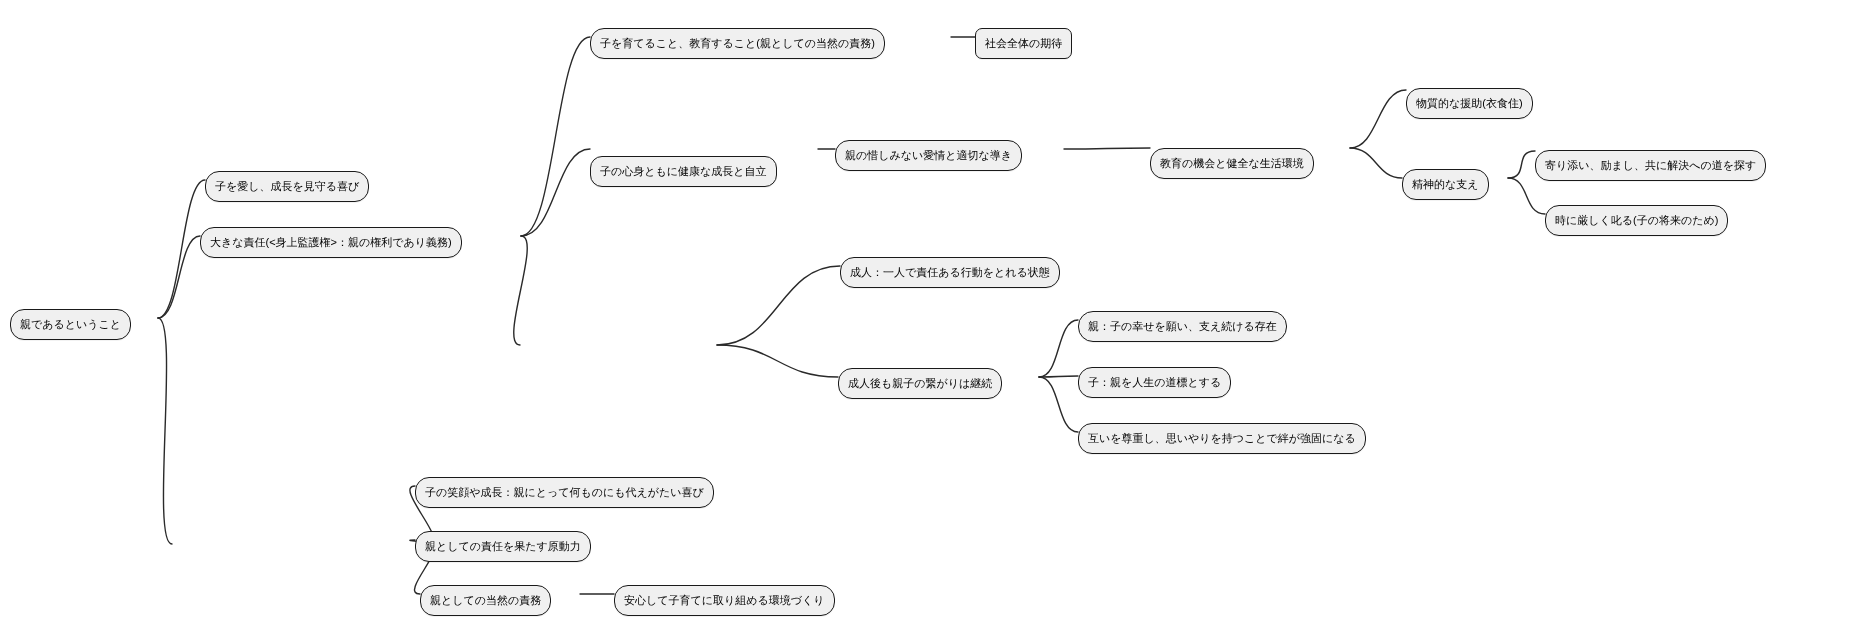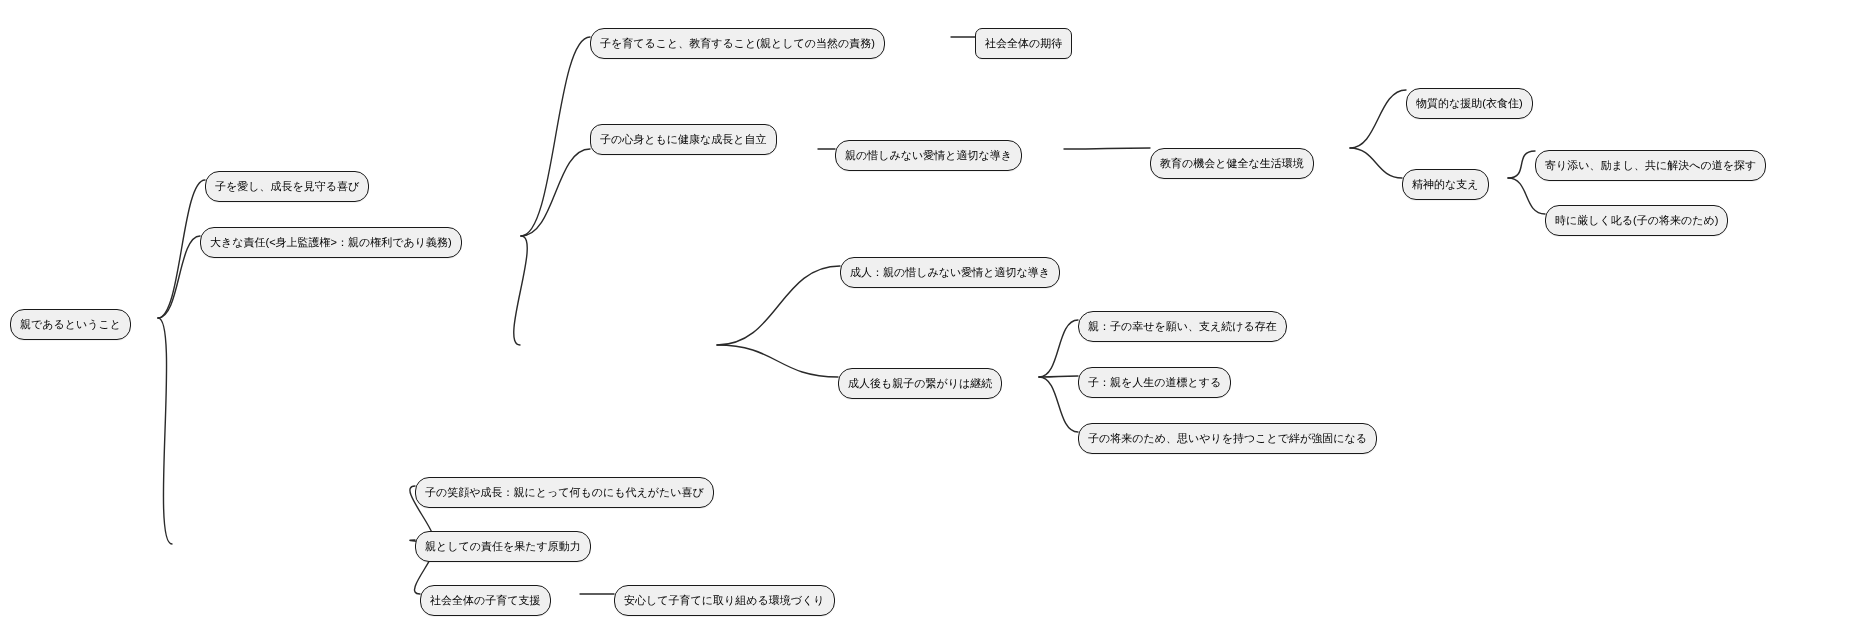--- a/index.html
+++ b/index.html
@@ -81,21 +81,21 @@
     </div>
     <div class="node" style="left: 200px; top: 219px;">
       <span class="node-label">大きな責任(&lt;身上監護権&gt;：親の権利であり義務)</span>
     </div>
     <div class="node" style="left: 590px; top: 20px;">
       <span class="node-label">子を育てること、教育すること(親としての当然の責務)</span>
     </div>
     <div class="node" style="left: 975px; top: 20px; border-radius: 7px;">
       <span class="node-label">社会全体の期待</span>
     </div>
-    <div class="node" style="left: 590px; top: 116px; border-radius: 12px;">
+    <div class="node" style="left: 590px; top: 148px; border-radius: 12px;">
       <span class="node-label">子の心身ともに健康な成長と自立</span>
     </div>
     <div class="node" style="left: 835px; top: 132px;">
       <span class="node-label">親の惜しみない愛情と適切な導き</span>
     </div>
     <div class="node" style="left: 1150px; top: 140px;">
       <span class="node-label">教育の機会と健全な生活環境</span>
     </div>
     <div class="node" style="left: 1406px; top: 80px;">
       <span class="node-label">物質的な援助(衣食住)</span>
@@ -103,39 +103,39 @@
     <div class="node" style="left: 1402px; top: 161px;">
       <span class="node-label">精神的な支え</span>
     </div>
     <div class="node" style="left: 1535px; top: 142px;">
       <span class="node-label">寄り添い、励まし、共に解決への道を探す</span>
     </div>
     <div class="node" style="left: 1545px; top: 197px;">
       <span class="node-label">時に厳しく叱る(子の将来のため)</span>
     </div>
     <div class="node" style="left: 840px; top: 249px;">
-      <span class="node-label">成人：親の惜しみない愛情と適切な導き</span>
+      <span class="node-label">成人：一人で責任ある行動をとれる状態</span>
     </div>
     <div class="node" style="left: 838px; top: 360px;">
       <span class="node-label">成人後も親子の繋がりは継続</span>
     </div>
     <div class="node" style="left: 1078px; top: 303px; border-radius: 15px;">
       <span class="node-label">親：子の幸せを願い、支え続ける存在</span>
     </div>
     <div class="node" style="left: 1078px; top: 359px;">
       <span class="node-label">子：親を人生の道標とする</span>
     </div>
     <div class="node" style="left: 1078px; top: 415px;">
-      <span class="node-label">子の将来のため、思いやりを持つことで絆が強固になる</span>
+      <span class="node-label">互いを尊重し、思いやりを持つことで絆が強固になる</span>
     </div>
     <div class="node" style="left: 415px; top: 469px;">
       <span class="node-label">子の笑顔や成長：親にとって何ものにも代えがたい喜び</span>
     </div>
     <div class="node" style="left: 415px; top: 523px;">
       <span class="node-label">親としての責任を果たす原動力</span>
     </div>
     <div class="node" style="left: 420px; top: 577px;">
-      <span class="node-label">社会全体の子育て支援</span>
+      <span class="node-label">親としての当然の責務</span>
     </div>
     <div class="node" style="left: 614px; top: 577px;">
       <span class="node-label">安心して子育てに取り組める環境づくり</span>
     </div>
   </div>
 
 </body></html>

